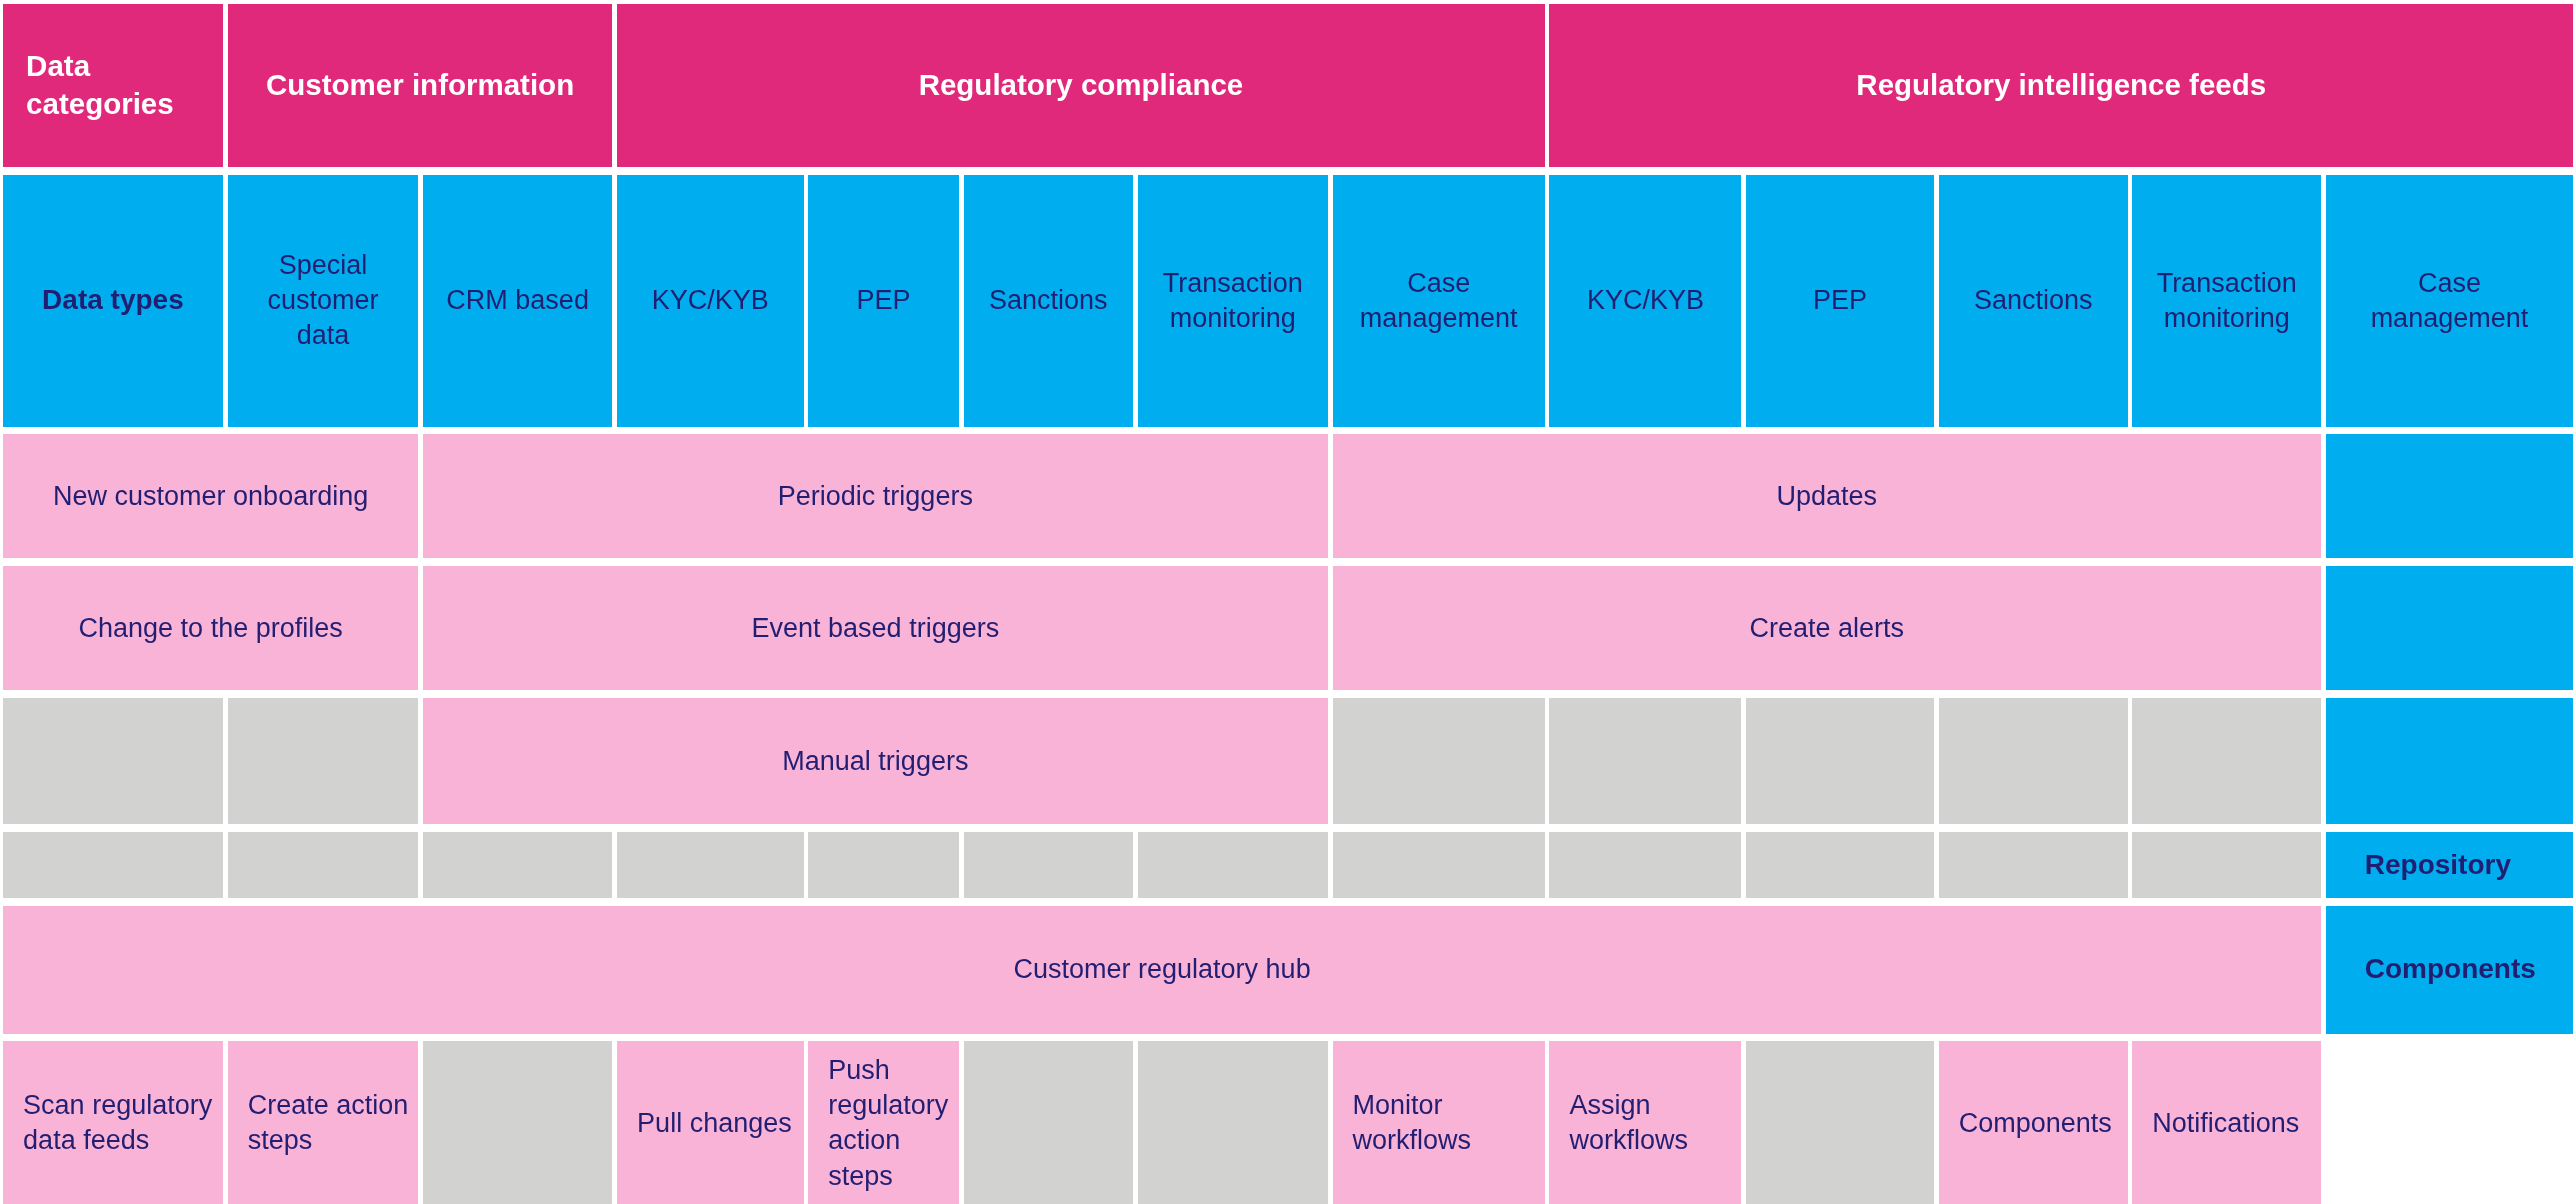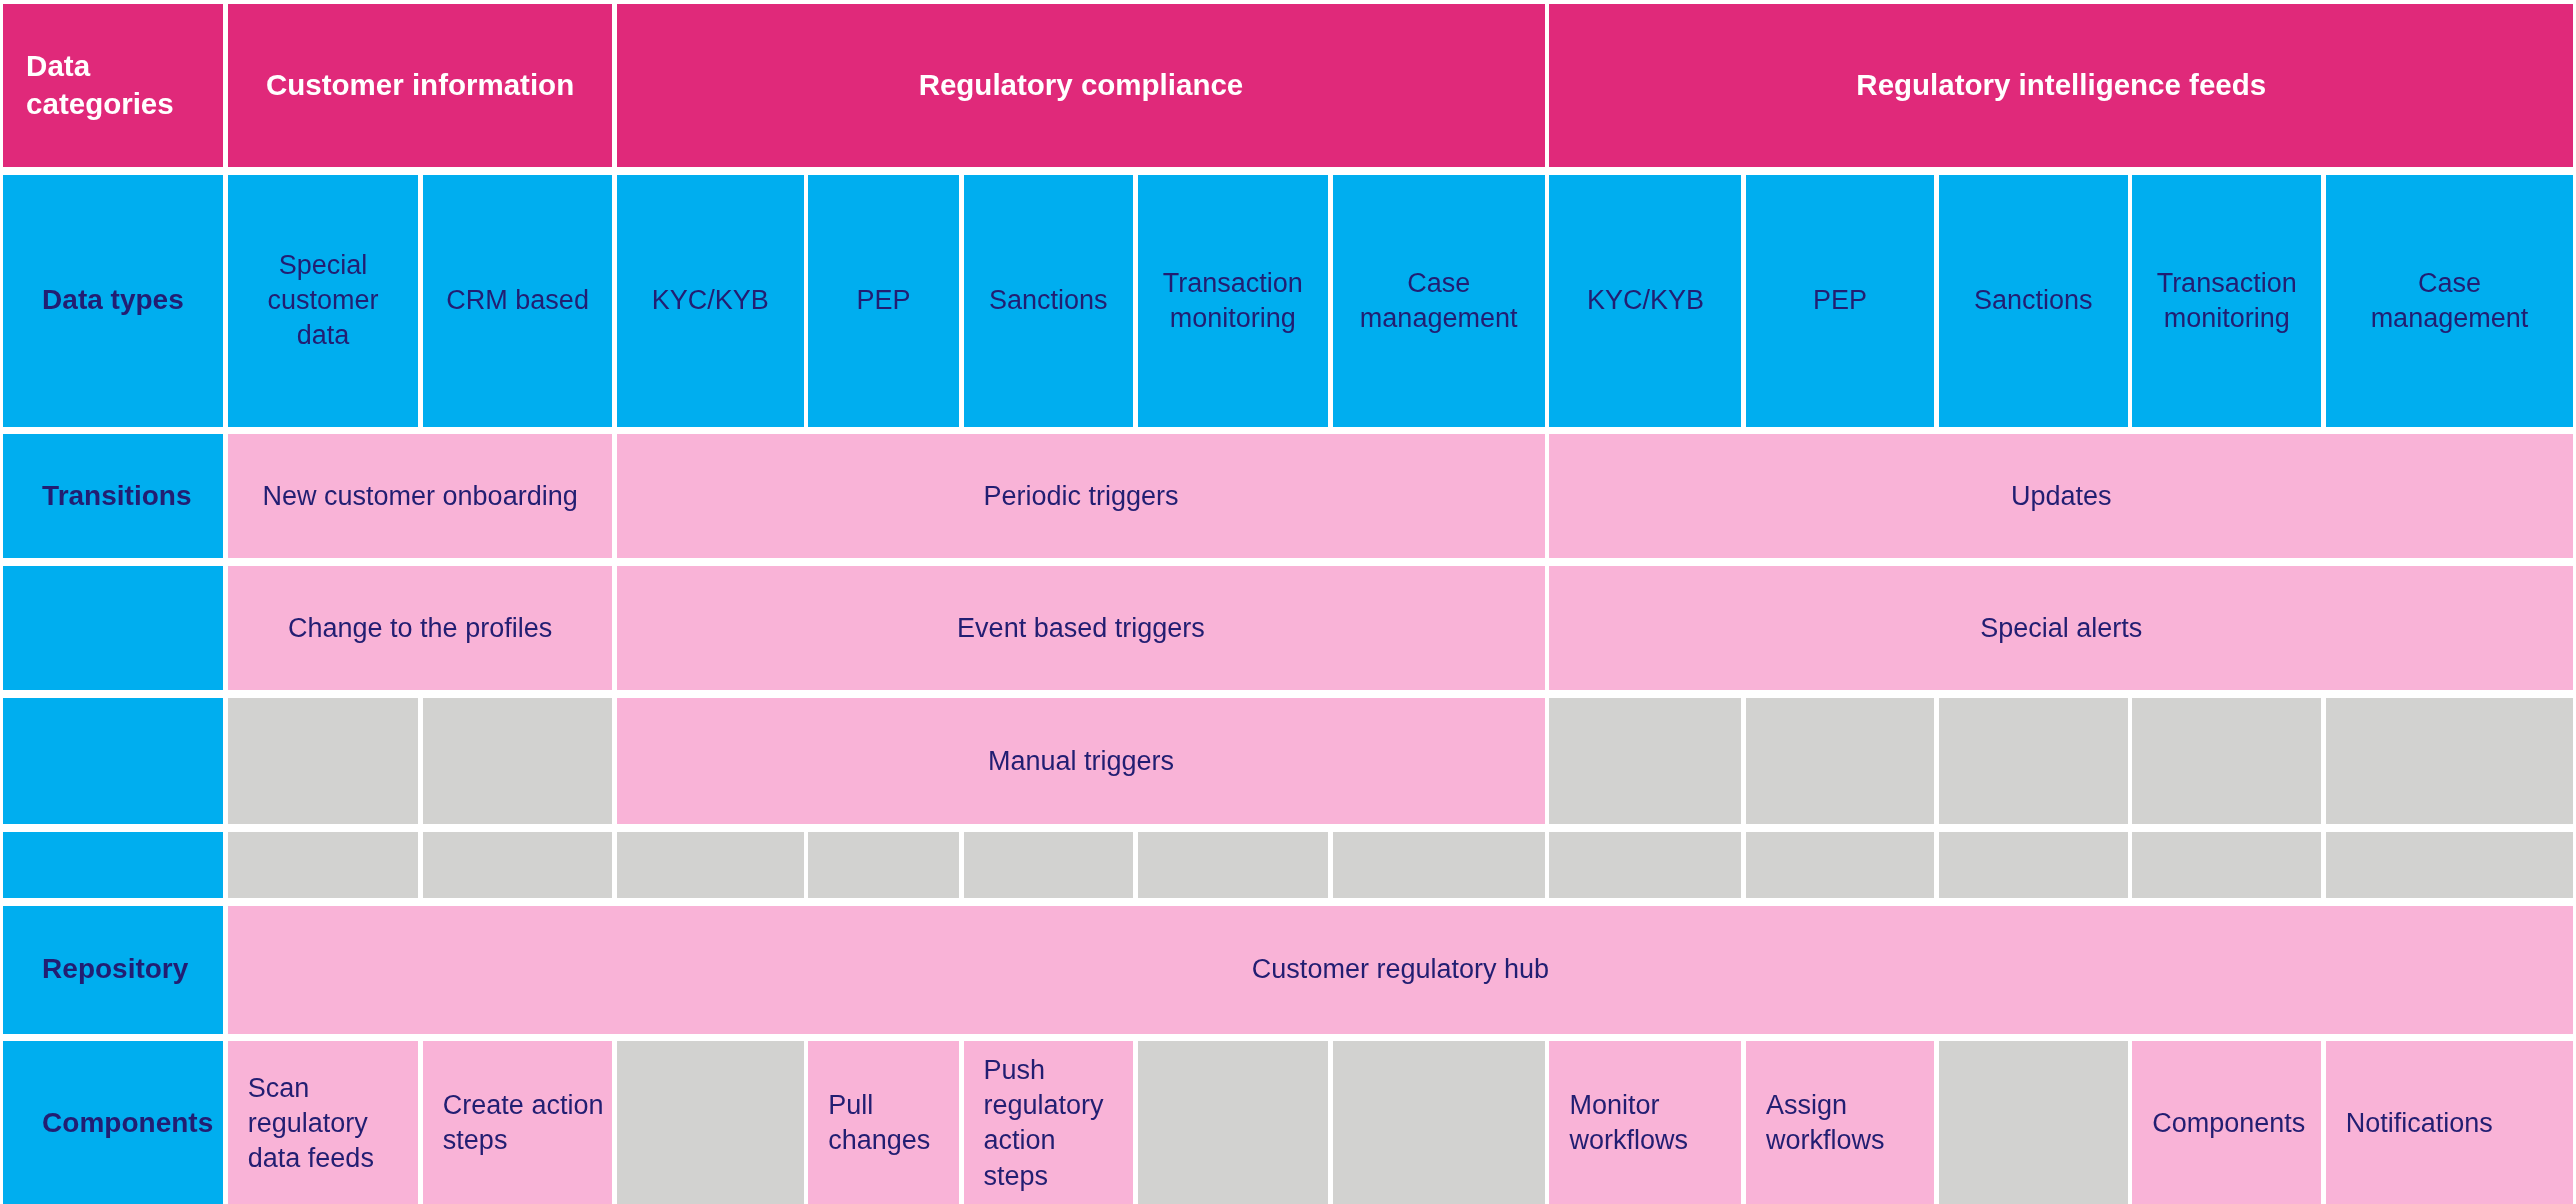--- a/index.html
+++ b/index.html
@@ -90,29 +90,28 @@
   <div class="cell blue">PEP</div>
   <div class="cell blue">Sanctions</div>
   <div class="cell blue">Transaction monitoring</div>
   <div class="cell blue">Case management</div>
   <div class="cell blue">KYC/KYB</div>
   <div class="cell blue">PEP</div>
   <div class="cell blue">Sanctions</div>
   <div class="cell blue">Transaction monitoring</div>
   <div class="cell blue">Case management</div>
 
-  <div class="cell rowlabel">Transitions</div>
   <div class="cell pink s2">New customer onboarding</div>
   <div class="cell pink s5">Periodic triggers</div>
   <div class="cell pink s5">Updates</div>
 
   <div class="cell blue"></div>
   <div class="cell pink s2">Change to the profiles</div>
   <div class="cell pink s5">Event based triggers</div>
-  <div class="cell pink s5">Special alerts</div>
+  <div class="cell pink s5">Create alerts</div>
 
   <div class="cell blue"></div>
   <div class="cell gray"></div>
   <div class="cell gray"></div>
   <div class="cell pink s5">Manual triggers</div>
   <div class="cell gray"></div>
   <div class="cell gray"></div>
   <div class="cell gray"></div>
   <div class="cell gray"></div>
   <div class="cell gray"></div>

